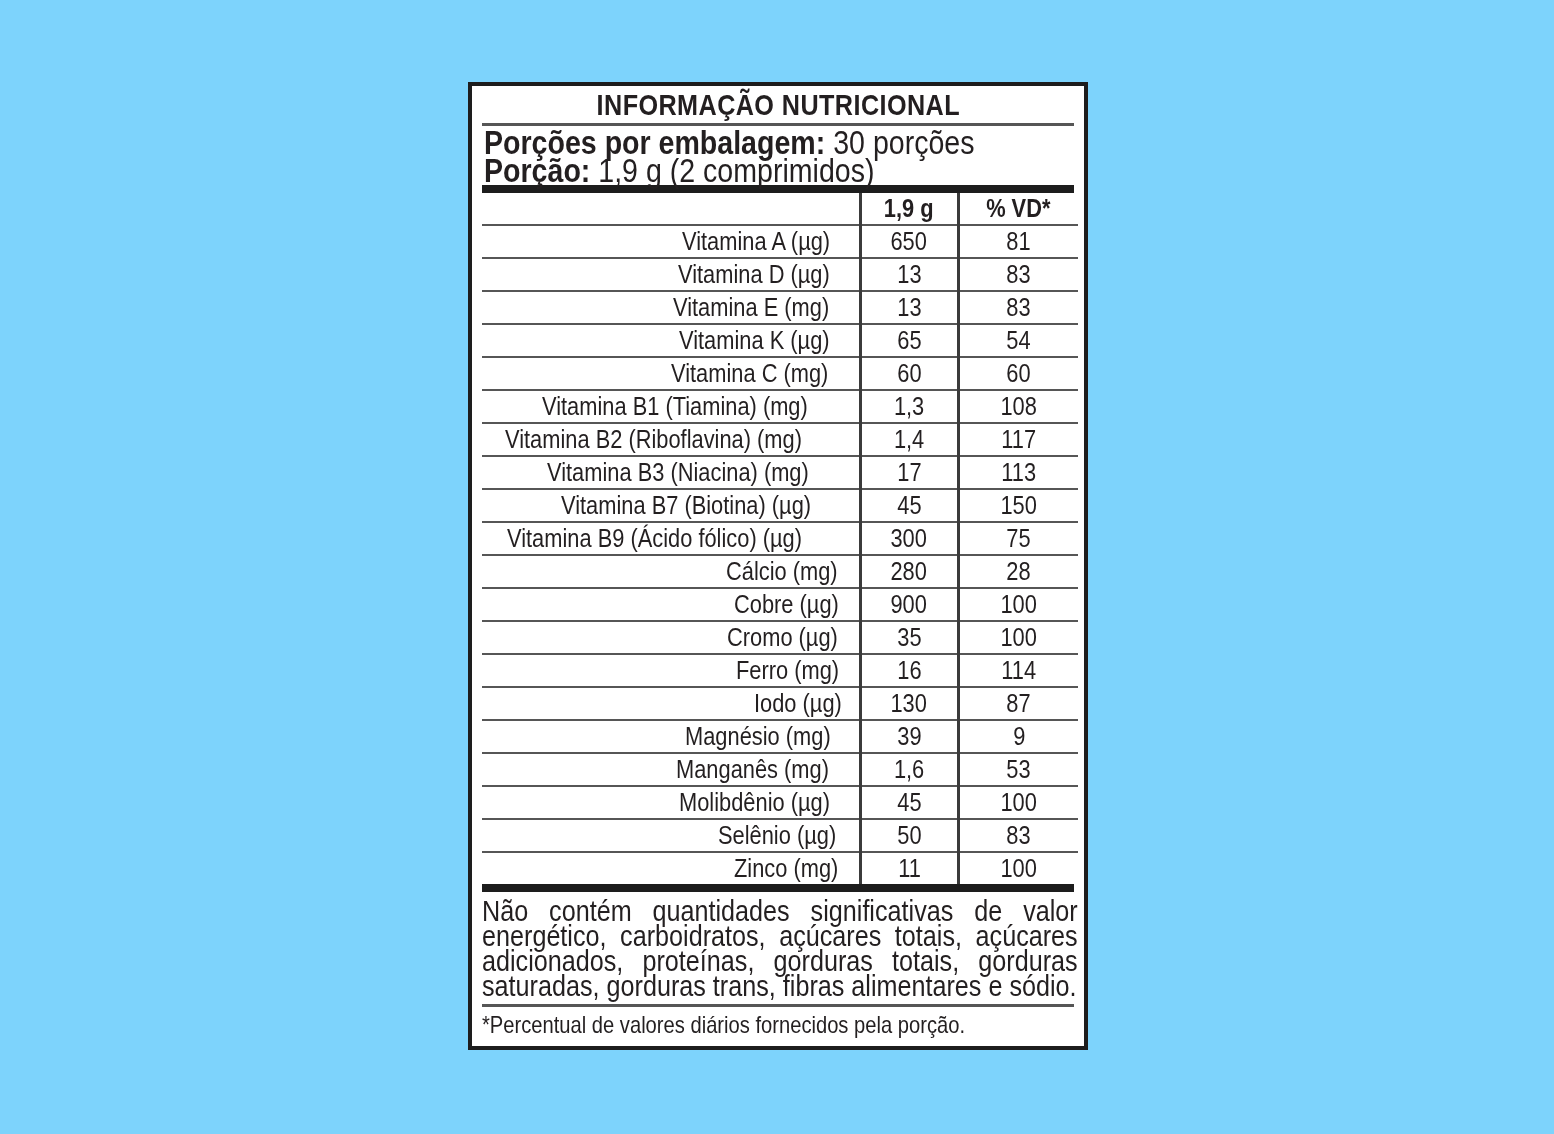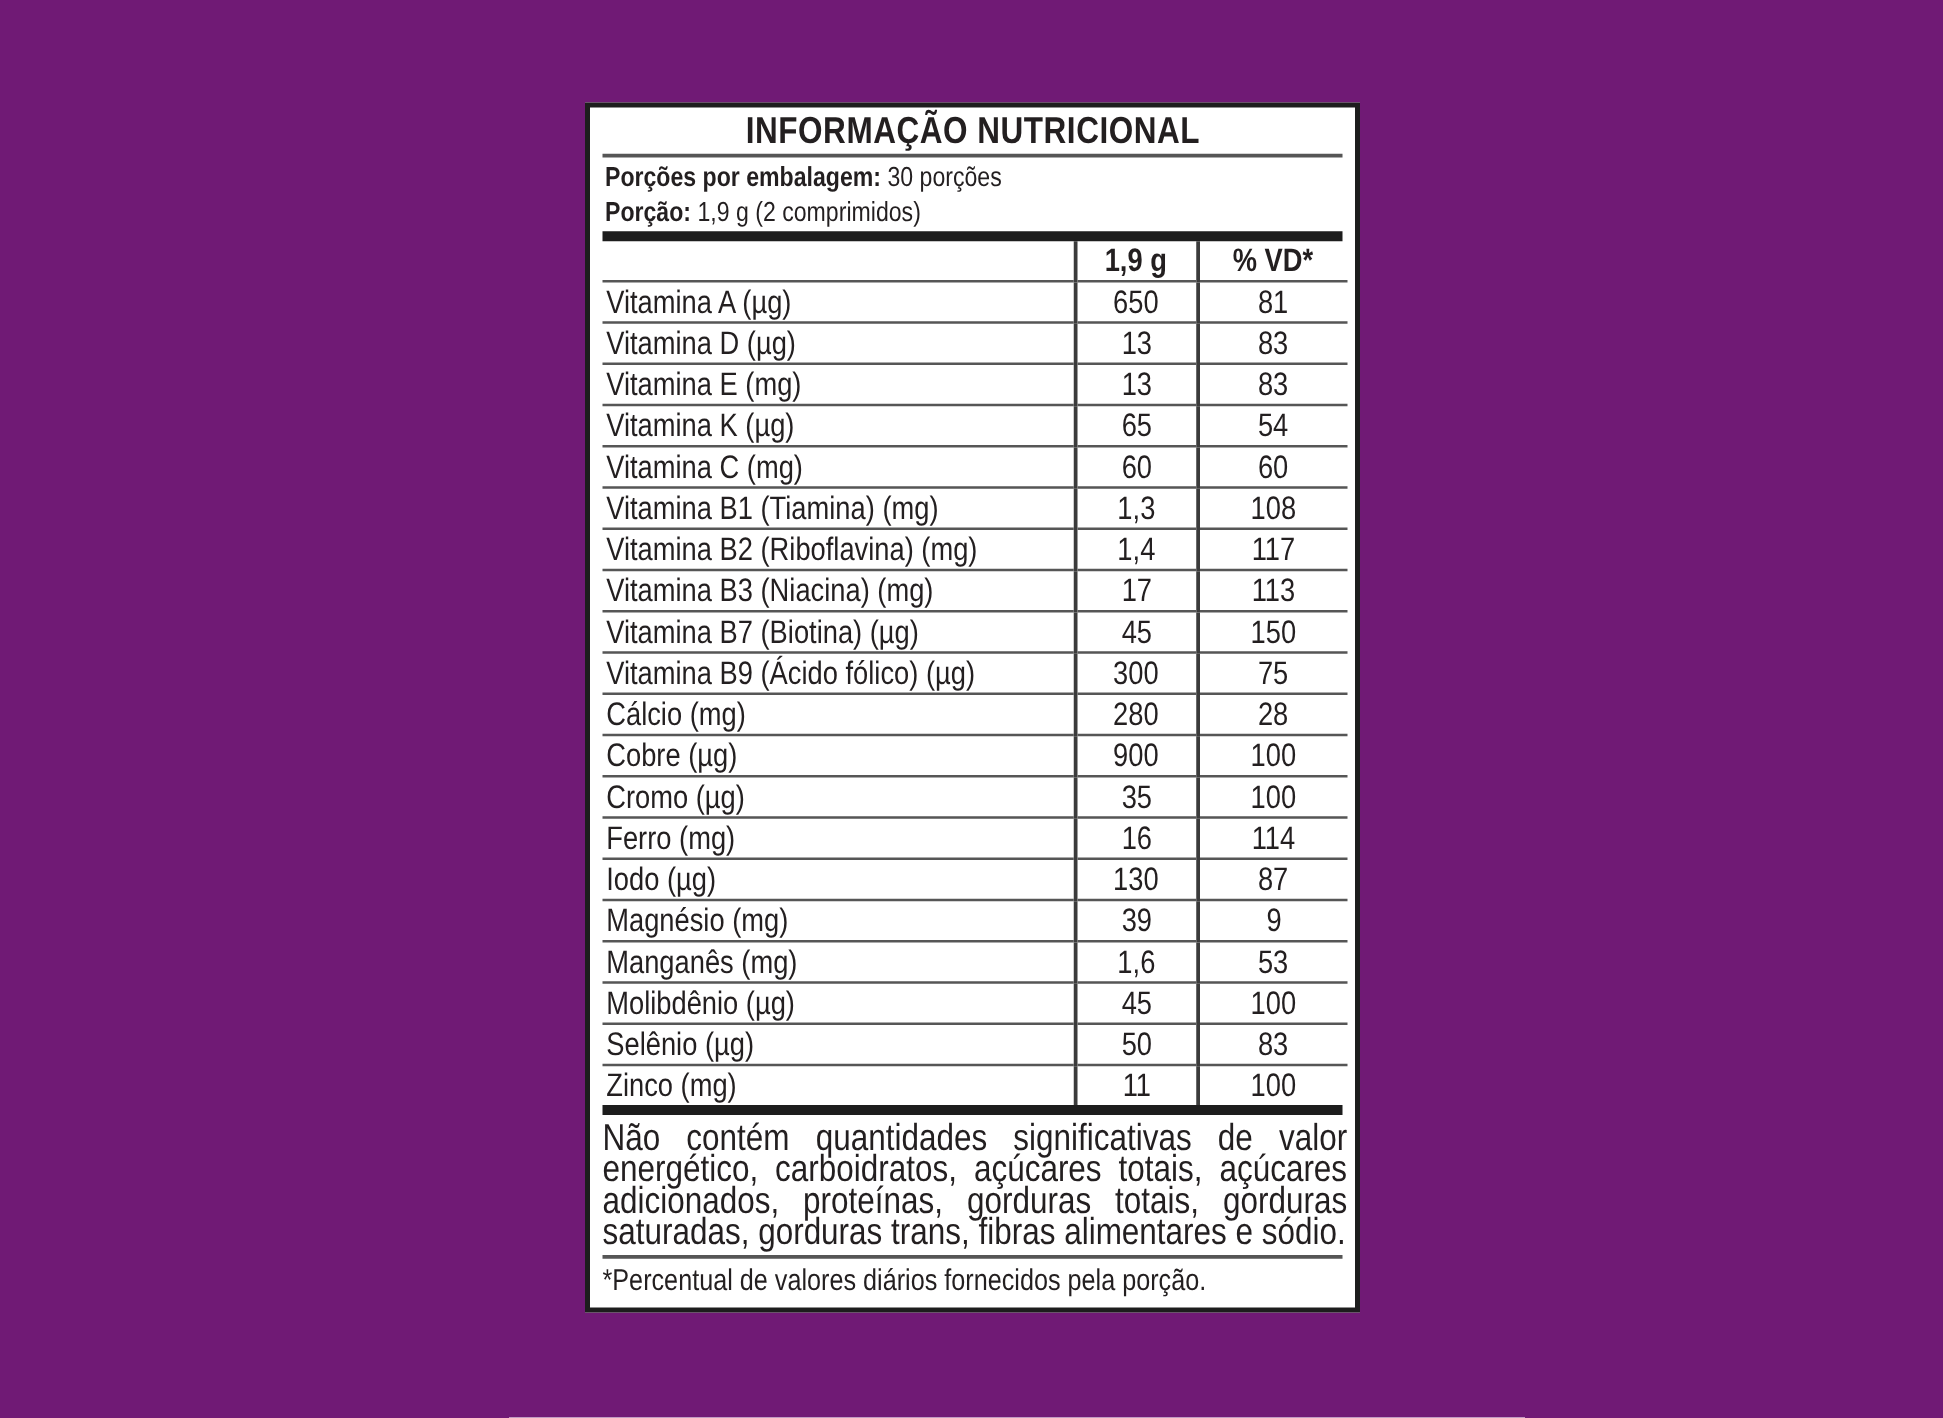--- a/index.html
+++ b/index.html
@@ -2,21 +2,21 @@
 <html><head>
 <meta charset="utf-8">
 <style>
   * { margin: 0; padding: 0; box-sizing: border-box; }
   html, body { width: 1554px; height: 1134px; background: #ffffff; }
   body {
     font-family: "Liberation Sans", sans-serif;
     color: #231f20;
     position: relative;
   }
-  .canvas { position: absolute; inset: 0; background: #701a75; }
+  .canvas { position: absolute; inset: 0; background: #7dd3fc; }
 
   .box {
     position: absolute;
     left: 468px; top: 82px;
     width: 620px; height: 968px;
     border: 4px solid #1d1d1d;
     background: #ffffff;
     padding: 0 10px;
   }
 
@@ -33,21 +33,21 @@
     height: 37px;
     display: flex; align-items: center; justify-content: center;
     font-size: 30px; font-weight: bold;
     letter-spacing: 0.5px;
   }
   .hr-thin  { height: 3px; background: #565656; }
   .hr-thick { height: 8px; background: #1d1d1d; }
 
   .serving {
     padding: 2px 0 1px 2px;
-    font-size: 22px; line-height: 28px;
+    font-size: 34px; line-height: 28px;
   }
   .serving b { font-weight: bold; }
 
   table.nutrients {
     border-collapse: collapse;
     table-layout: fixed;
     width: 596px;
     font-size: 26px;
   }
   col.c-label  { width: 378px; }
@@ -60,21 +60,21 @@
     padding: 0;
     vertical-align: middle;
     border-bottom: 2px solid #565656;
     overflow: visible;
   }
   table.nutrients thead th { height: 27px; font-weight: bold; border-bottom: 2px solid #565656; margin-left: 15px; }
   table.nutrients .col-amount, table.nutrients .col-dv {
     text-align: center;
     border-left: 3px solid #3b3b3b;
   }
-  table.nutrients .col-label { text-align: left; padding-left: 3px; }
+  table.nutrients .col-label { text-align: right; padding-left: 3px; }
   table.nutrients tbody tr:last-child td { border-bottom: none; }
 
   .notes {
     padding-top: 6px;
     font-size: 30px; line-height: 25px;
   }
   .notes-inner {
     width: 710px;
     transform: scaleX(0.839);
     transform-origin: 0 0;

